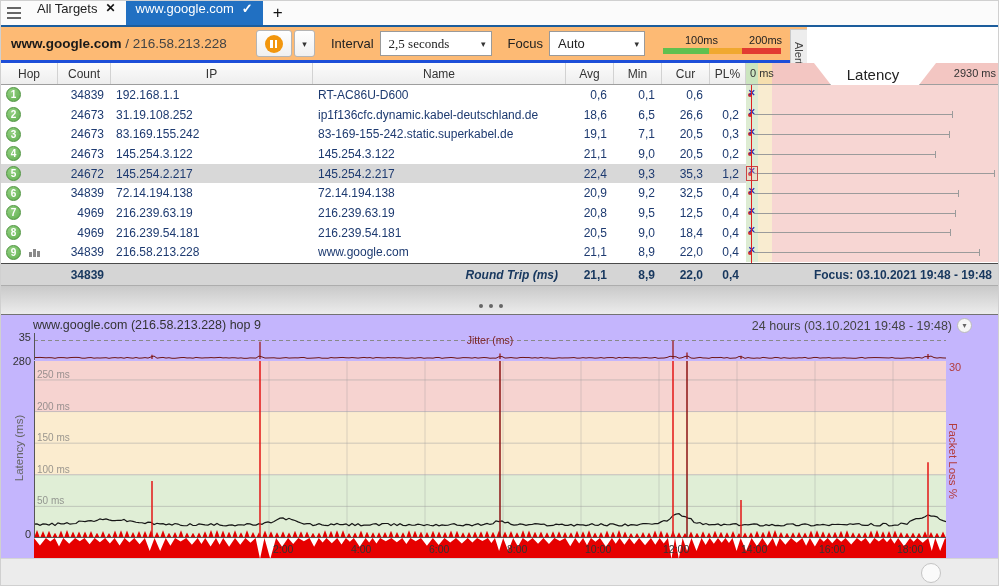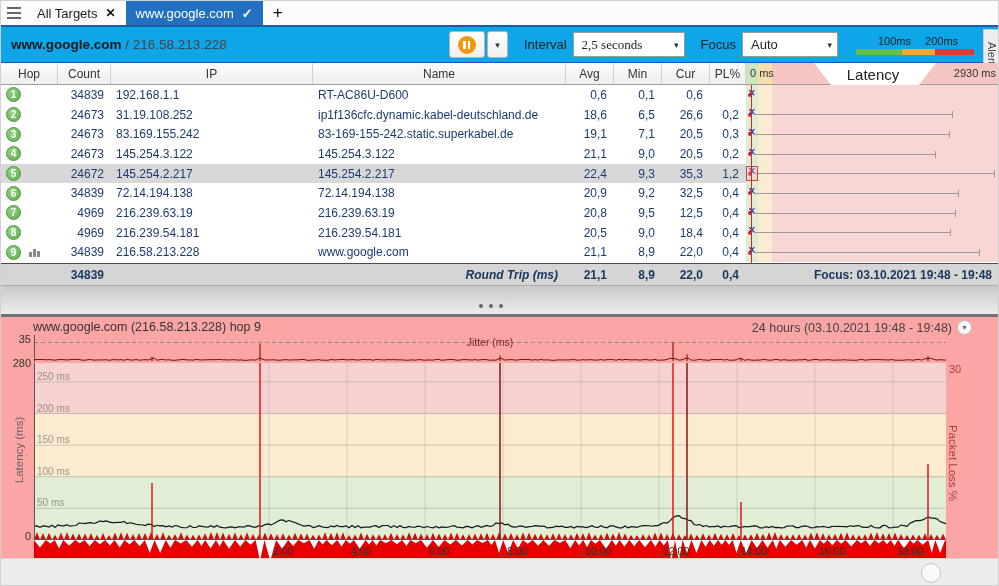--- a/index.html
+++ b/index.html
@@ -3,42 +3,42 @@
 <meta charset="utf-8">
 <style>
   * { margin:0; padding:0; box-sizing:border-box; }
   body { font-family:"Liberation Sans", sans-serif; background:#fff; }
   .app { position:relative; width:999px; height:586px; overflow:hidden; background:#fff; border:1px solid #d0d0d0; }
 
   
   .tabbar { position:absolute; left:0; top:0; width:999px; height:26px; background:#fbfbfb; border-bottom:2px solid #1c5d9c; display:flex; align-items:flex-end; }
   .hamburger { width:26px; height:24px; display:flex; flex-direction:column; justify-content:center; gap:3px; padding:0 6px; cursor:pointer; }
   .hamburger i { display:block; height:2px; background:#666; }
-  .tab { height:24px; display:flex; align-items:center; gap:8px; padding:0 10px; font-size:13px; color:#222; cursor:pointer; }
+  .tab { height:24px; display:flex; gap:8px; padding:0 10px; font-size:13px; color:#222; cursor:pointer; }
   .tab .close { font-weight:bold; font-size:12px; color:#111; }
   .tab.active { background:#2170c2; color:#fff; }
   .tab.active .check { color:#fff; font-weight:bold; font-size:13px; }
   .newtab { font-size:17px; color:#111; padding:0 10px; height:24px; display:flex; align-items:center; cursor:pointer; }
 
   
-  .toolbar { position:absolute; left:0; top:26px; width:999px; height:36px; background:#0ea5e9; border-bottom:1px solid #1d4ed8; display:flex; align-items:center; }
+  .toolbar { position:absolute; left:0; top:26px; width:806px; height:36px; background:#fdba74; border-bottom:3px solid #1d4ed8; display:flex; align-items:center; }
   .target-title { flex:1; padding-left:10px; font-size:13.5px; color:#444; }
   .target-title b { color:#1a1a1a; }
   .btn { background:linear-gradient(#ffffff,#f0f0f0); border:1px solid #b5b5b5; border-radius:3px; height:27px; display:flex; align-items:center; justify-content:center; cursor:pointer; }
   .pause-btn { width:36px; }
   .pause-circle { width:18px; height:18px; border-radius:50%; background:#f2960d; position:relative; }
   .pause-circle i { position:absolute; top:5px; width:2.5px; height:8px; background:#fff; }
   .pause-circle i:first-child { left:5.5px; } .pause-circle i:last-child { left:10px; }
   .drop-btn { width:21px; margin-left:2px; font-size:9px; color:#333; }
   .tb-label { font-size:13px; color:#222; margin:0 6px 0 16px; }
   .combo { position:relative; background:#fff; border:1px solid #9a9a9a; height:25px; display:flex; align-items:center; font-size:13px; color:#222; padding:0 20px 0 8px; cursor:pointer; }
   .combo .arr { position:absolute; right:5px; font-size:9px; color:#333; }
   .combo.interval { width:112px;font-family:Liberation Serif, serif; } .combo.focus { width:96px; }
   .scale-legend { width:118px; margin:0 26px 0 18px; }
-  .scale-legend .lbls { display:flex; font-size:11px; color:#222; height:14px; }
+  .scale-legend .lbls { display:flex; font-size:11px; color:#222; height:14px;gap:17px; }
   .scale-legend .lbls span:first-child { margin-left:22px; }
   .scale-legend .lbls span:last-child { margin-left:14px; }
   .scale-bar { display:flex; height:6px; width:118px; }
   .scale-bar i { display:block; height:6px; }
   .alerts-tab { position:absolute; right:0; top:2px; width:17px; height:55px; background:#ededed; border:1px solid #c9c9c9; border-right:none; display:flex; align-items:center; justify-content:center; cursor:pointer; }
   .alerts-tab span { writing-mode:vertical-rl; font-size:11px; color:#444; }
 
   
   .tracetable { position:absolute; left:0; top:62px; width:999px; height:223px; background:#fff; font-size:12px; color:#1d3a70; }
   .thead, .trow, .tsummary { display:grid; grid-template-columns:57px 53px 202px 253px 48px 48px 48px 36px 254px; }
@@ -69,21 +69,21 @@
   .tsummary { height:23px; background:#d5d5d5; border-top:1px solid #4a4a4a; border-bottom:1px solid #adadad; align-items:center; font-weight:600; color:#17375e; }
   .tsummary .label { text-align:right; padding-right:8px; font-weight:bold;font-style:italic; }
   .tsummary .focus { text-align:right; padding-right:8px; }
 
   
   .splitter { position:absolute; left:0; top:285px; width:999px; height:28px; background:linear-gradient(#c9c9c9,#ececec); }
   .splitter .dots { position:absolute; left:478px; top:18px; display:flex; gap:6px; }
   .splitter .dots i { width:4px; height:4px; border-radius:50%; background:#666; }
 
   
-  .graphpanel { position:absolute; left:0; top:313px; width:999px; height:244px; background:#fca5a5; border-top:3px solid #737373; }
+  .graphpanel { position:absolute; left:0; top:313px; width:999px; height:244px; background:#c4b5fd; border-top:1px solid #737373; }
   .g-title { position:absolute; left:32px; top:3px; font-size:12.5px; color:#333; }
   .g-range { position:absolute; right:28px; top:3px; font-size:12.5px; color:#444; display:flex; align-items:center; gap:5px; cursor:pointer; }
   .g-range .chev { width:15px; height:15px; border:1px solid #bbb; border-radius:50%; background:#f6f6f6; font-size:8px; color:#666; display:flex; align-items:center; justify-content:center; }
   .plot { position:absolute; left:33px; }
   .axis-lbl { position:absolute; font-size:11px; color:#333; }
   .rot { white-space:nowrap; text-align:center; }
   #lat-axis-label { color:#666; font-size:11.5px; }
   #pl-axis-label { color:#b33c3c; font-size:11.5px; }
   #pl-max { color:#b33c3c; }
 

